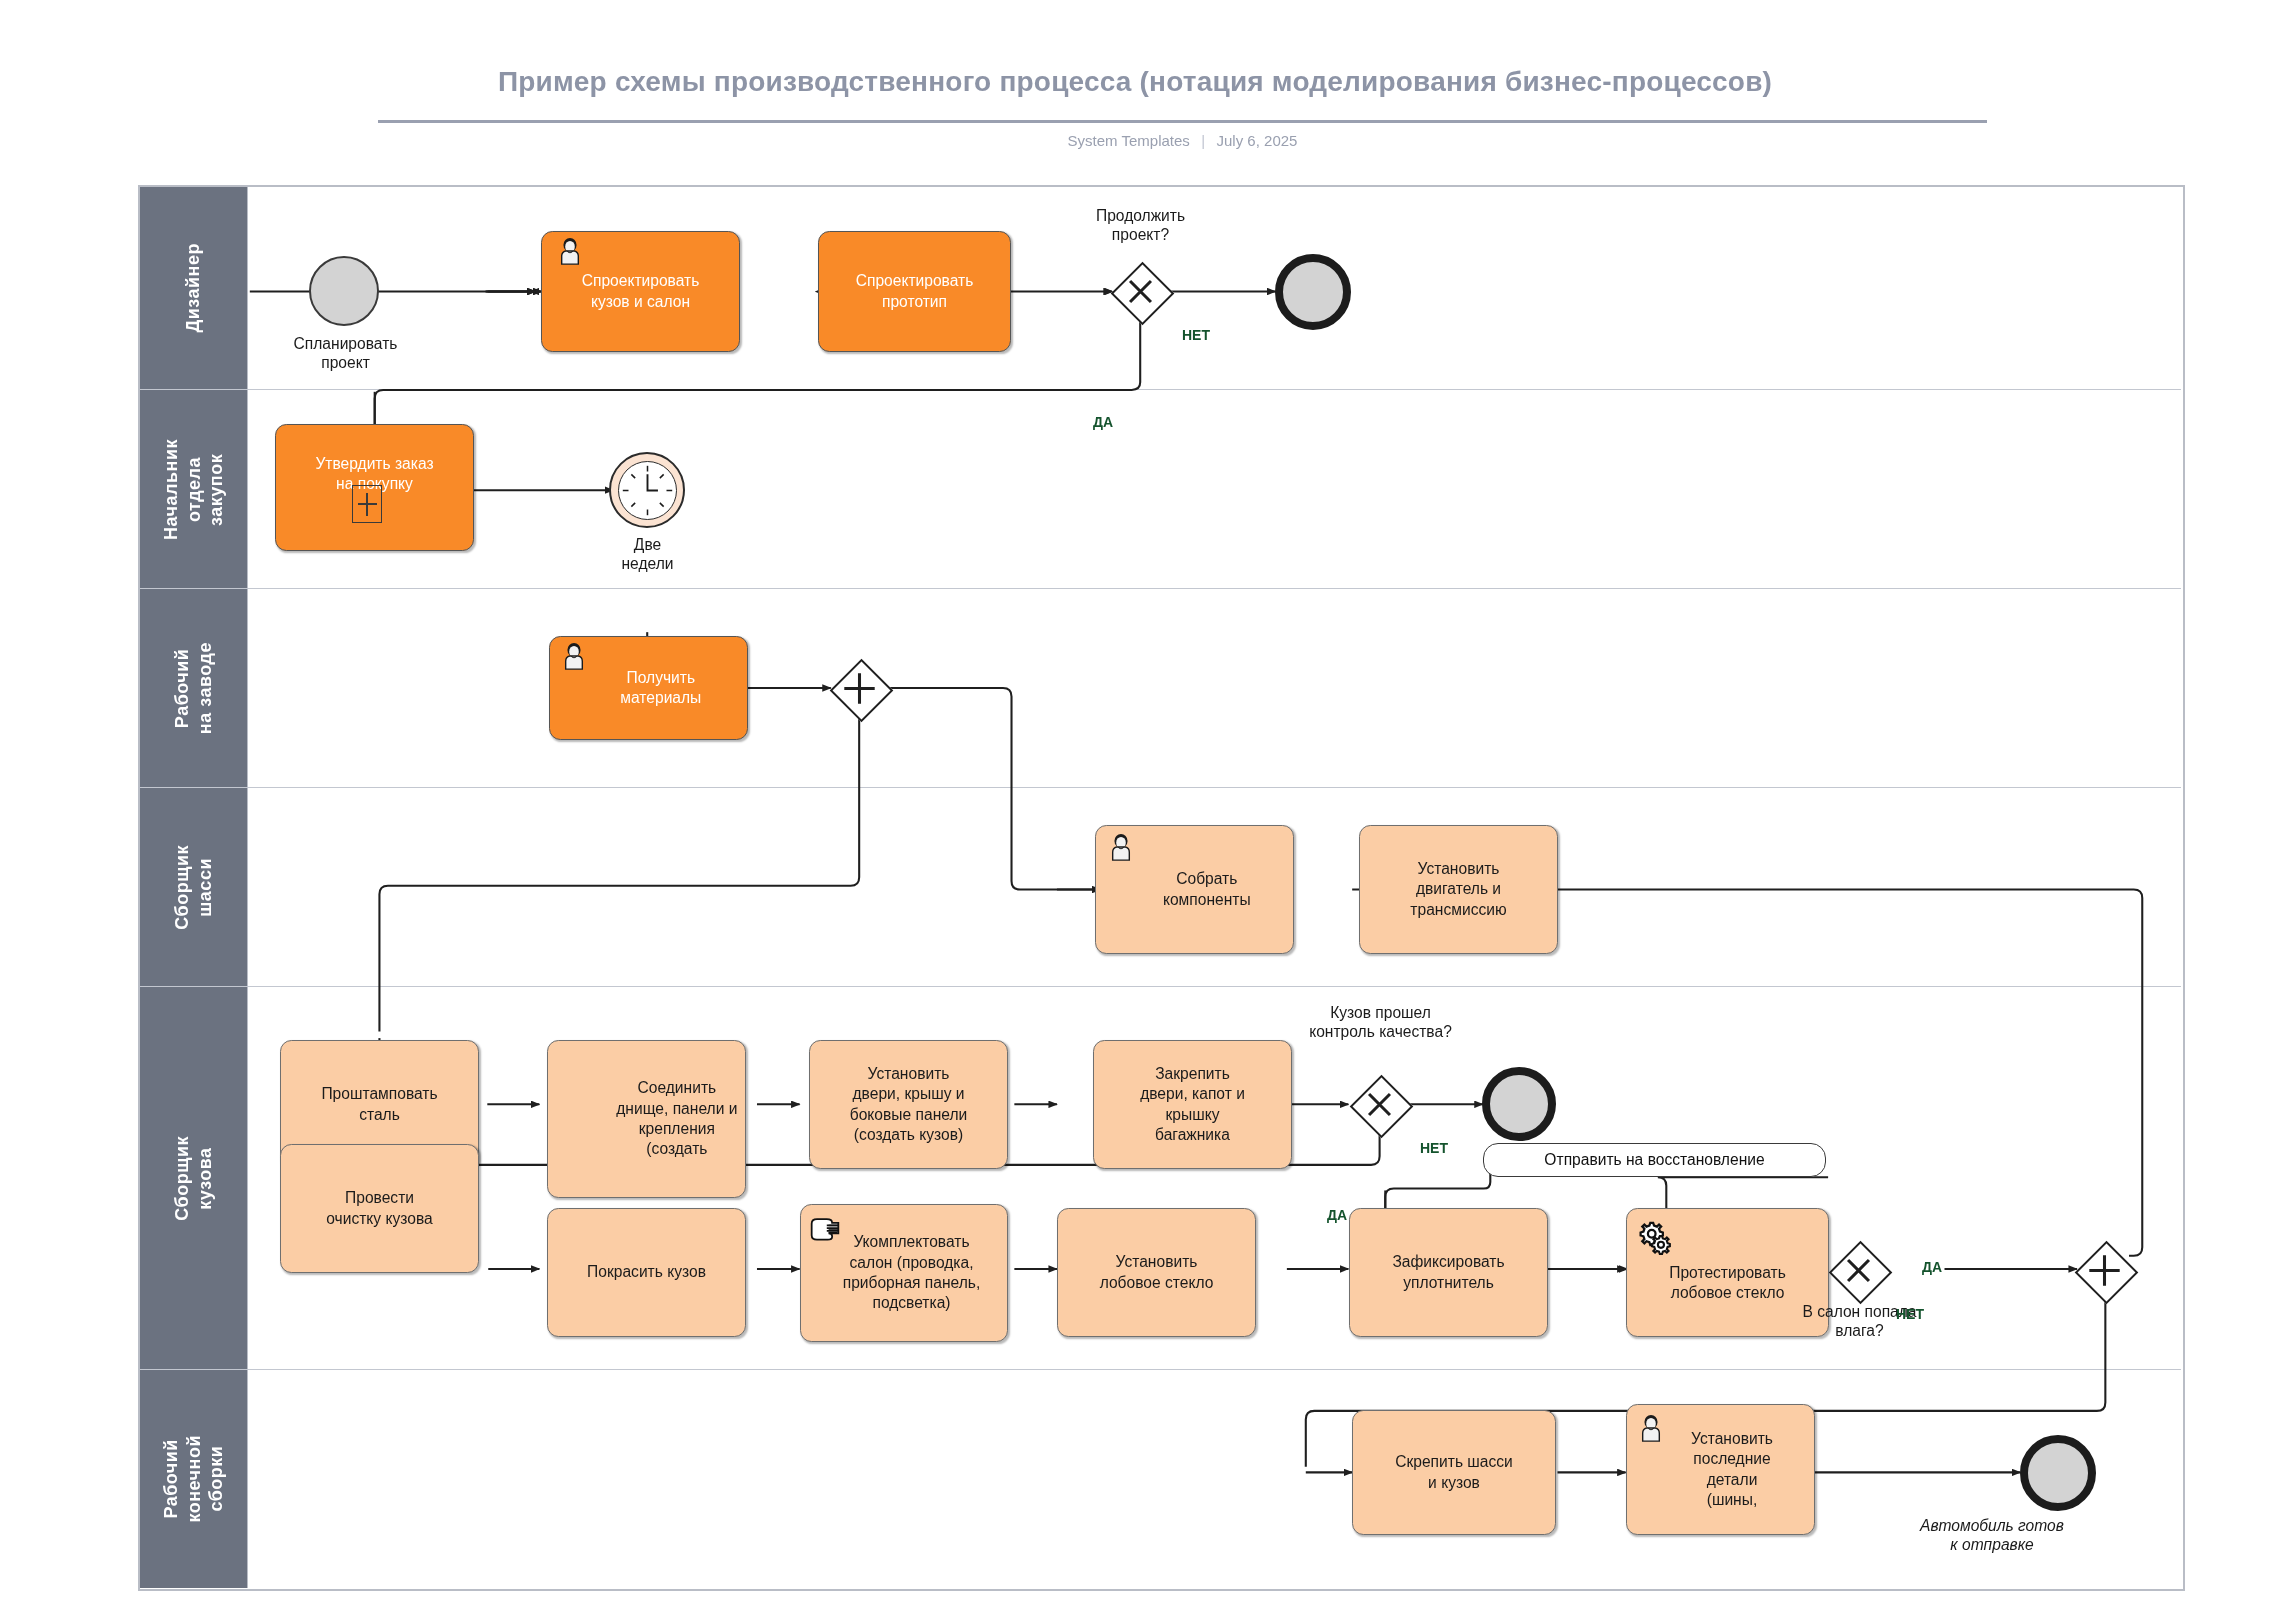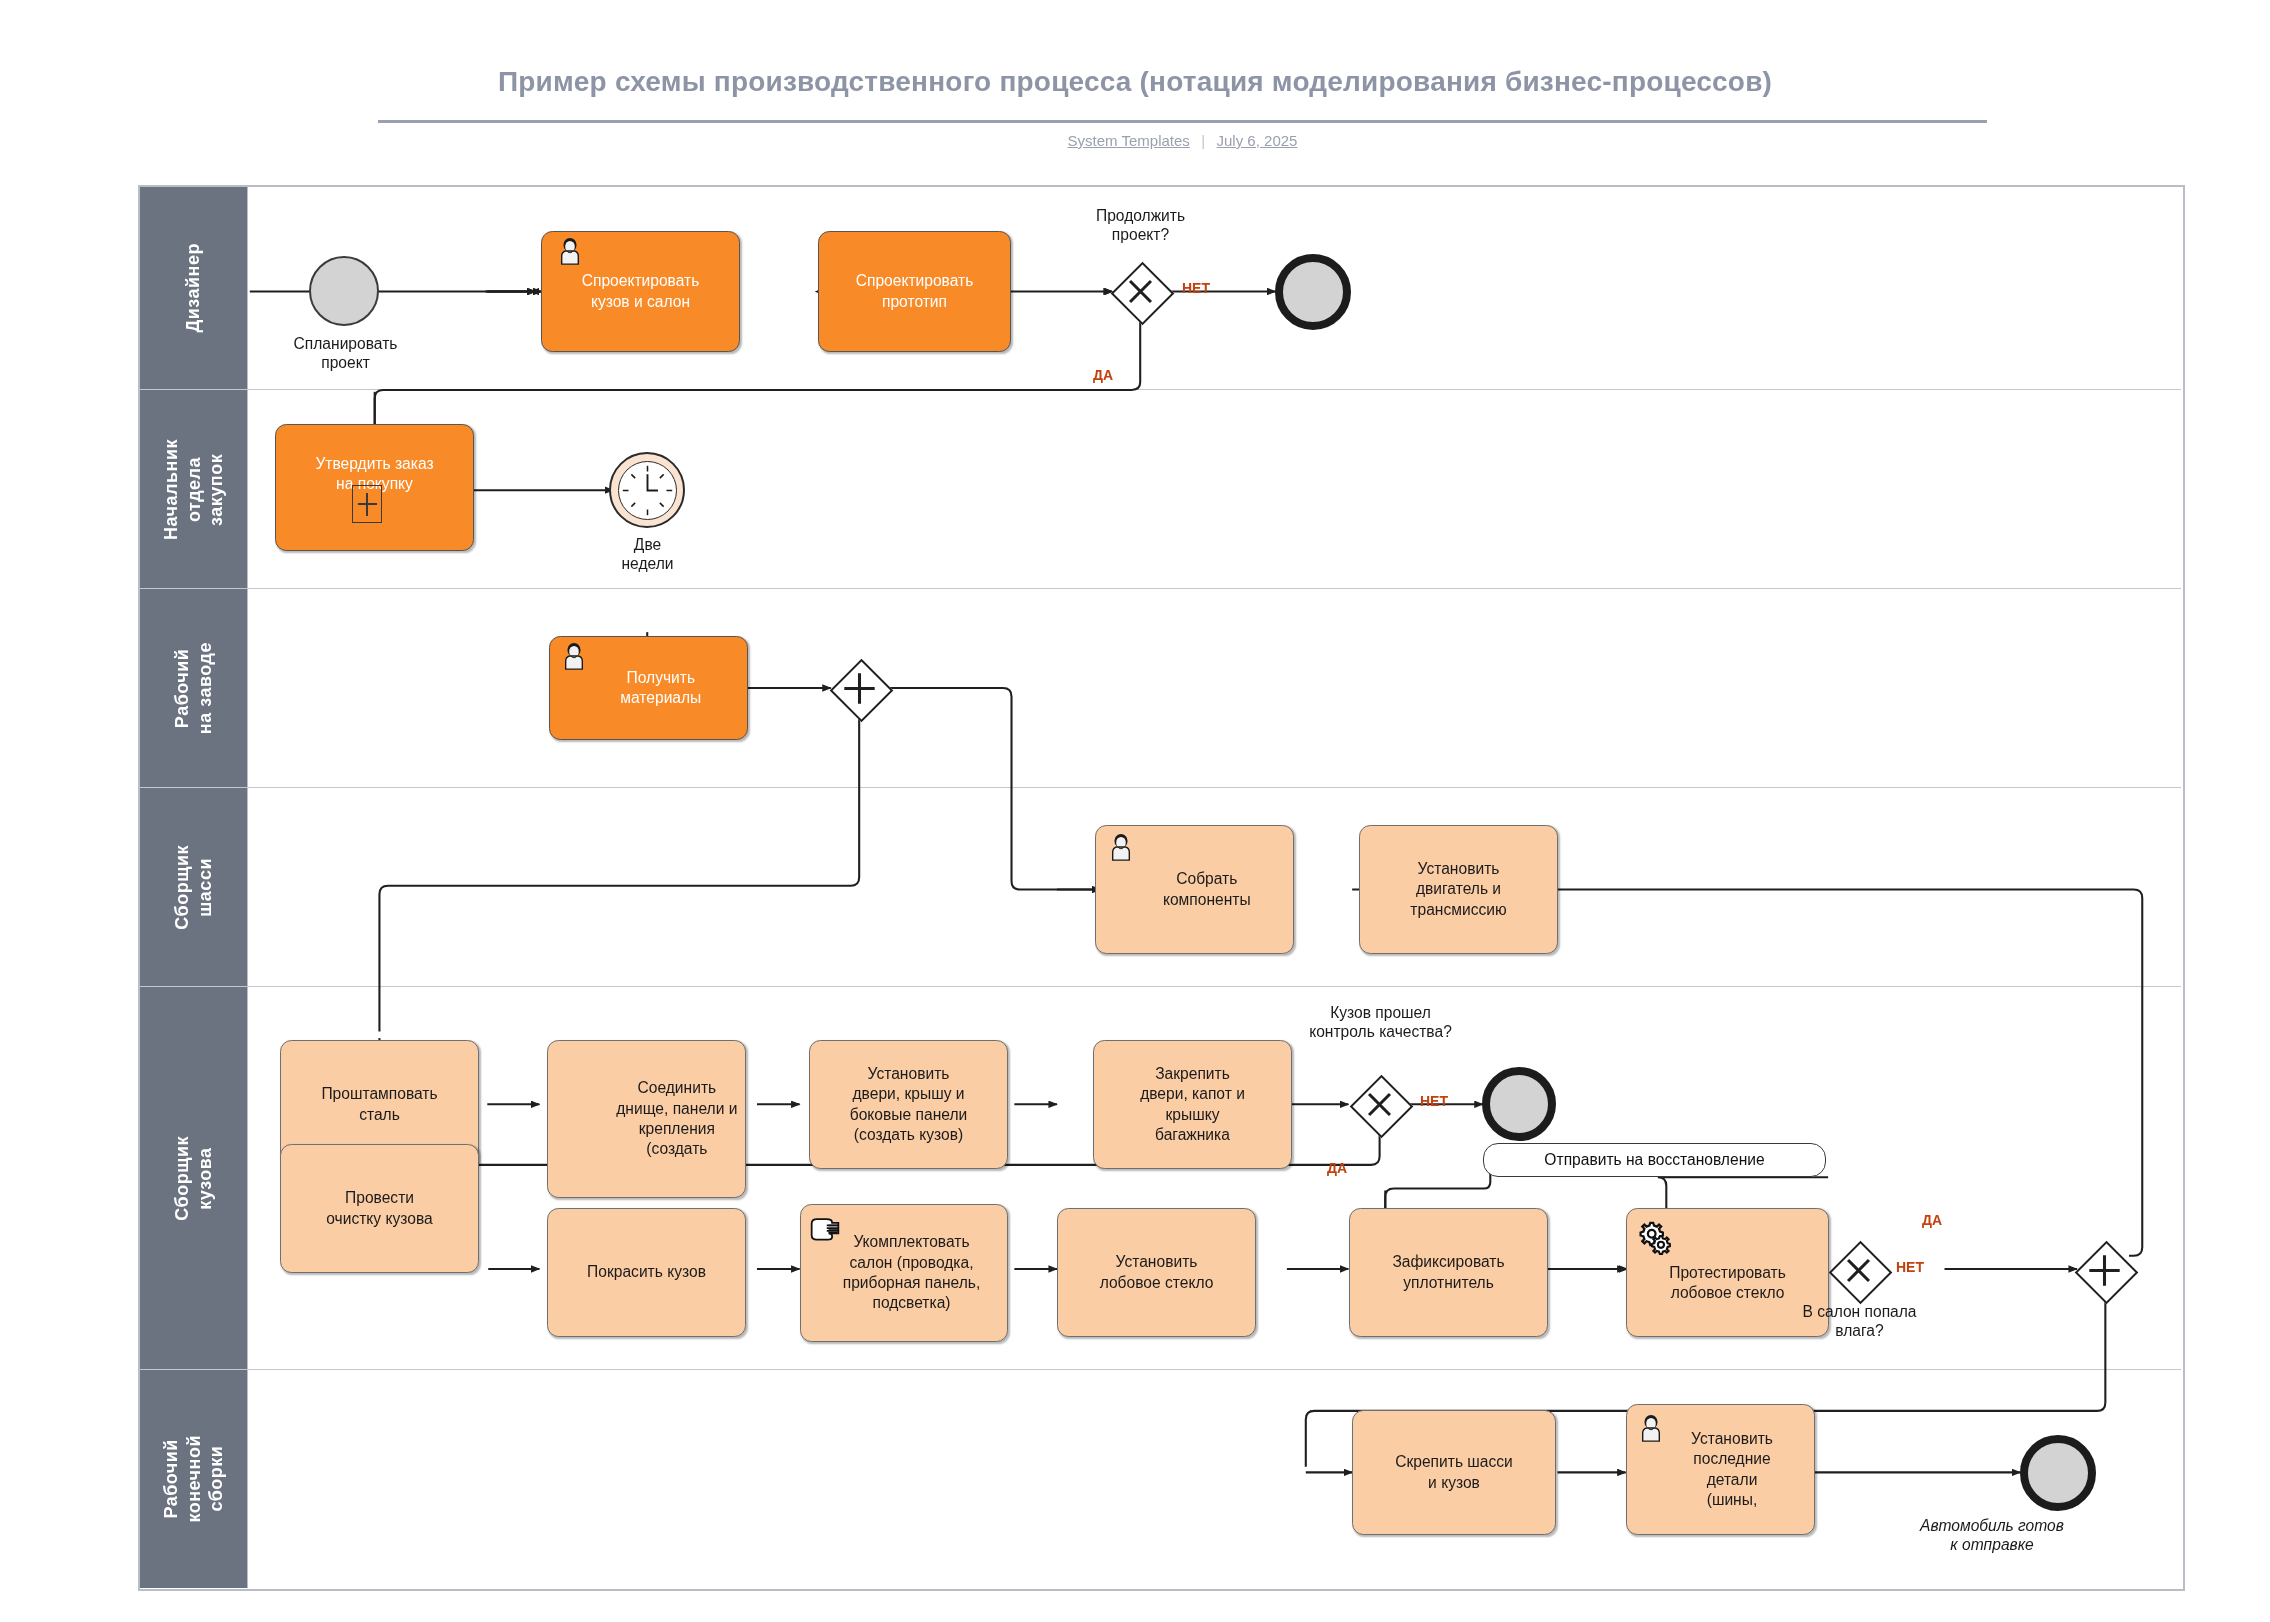--- a/index.html
+++ b/index.html
@@ -4,21 +4,21 @@
 <style>
   html,body{margin:0;padding:0;background:#ffffff;}
   body{width:2270px;height:1622px;font-family:"Liberation Sans","DejaVu Sans",sans-serif;position:relative;overflow:hidden;}
 
   
   #header{position:absolute;left:0;top:0;width:2270px;height:175px;}
   #doc-title{position:absolute;left:378px;top:66px;width:1514px;text-align:center;
     font-size:28px;font-weight:bold;color:#8d94a6;letter-spacing:0.2px;}
   #title-rule{position:absolute;left:378px;top:120px;width:1609px;height:2.8px;background:#9aa0b0;}
   #doc-sub{position:absolute;left:378px;top:132px;width:1609px;text-align:center;
-    font-size:15px;color:#9aa0b0;text-decoration:underline;}
+    font-size:15px;color:#9aa0b0;}
   #doc-sub .sep{display:inline-block;margin:0 11.4px;color:#c2c6d2;}
 
   
   #pool{position:absolute;left:138px;top:185px;width:2047px;height:1406px;
         border:2.8px solid #b9bdc6;box-sizing:border-box;background:#fff;}
   .lane{position:absolute;left:0;width:2041px;box-sizing:border-box;border-bottom:1.9px solid #c3c7d0;}
   .lane:last-child{border-bottom:none;}
   .lane-hdr{position:absolute;left:0;top:0;width:108px;height:100%;
       background:#6b7280;border-right:1.9px solid #b9bdc6;box-sizing:border-box;
       display:flex;align-items:center;justify-content:center;}
@@ -47,21 +47,21 @@
 
   .timer{border-radius:50%;background:#FBE3D2;border:2.8px solid #2b2b2b;
          display:flex;align-items:center;justify-content:center;}
   .timer .inner{border-radius:50%;background:#fff;border:1.9px solid #2b2b2b;
          width:calc(100% - 15px);height:calc(100% - 15px);position:relative;}
 
   .gw{transform:rotate(45deg);border:2.3px solid #1f1f1f;background:#fff;}
   .gw-wrap{position:absolute;}
   .gw-mark{position:absolute;left:0;top:0;width:100%;height:100%;}
   .gw-lbl{position:absolute;text-align:center;font-size:15.6px;color:#1b1b1b;line-height:1.25;}
-  .flow-lbl{position:absolute;font-size:14px;font-weight:bold;color:#c2410c;}
+  .flow-lbl{position:absolute;font-size:14px;font-weight:bold;color:#14532d;margin-top:47px;}
 
   .annot{position:absolute;border:1.5px solid #3a3a3a;border-radius:15px;background:#fff;
         display:flex;align-items:center;justify-content:center;font-size:15.6px;color:#111;
         padding:1.9px 13.2px;box-sizing:border-box;}
 
   .tico{position:absolute;width:28px;height:28px;}
   .marker-sub{position:absolute;width:28px;height:36px;border:1.5px solid #3a3a3a;background:transparent;}
   .marker-sub:before,.marker-sub:after{content:"";position:absolute;background:#3a3a3a;}
   .marker-sub:before{left:50%;top:6.6px;width:1.7px;height:23px;margin-left:-0.9px;}
   .marker-sub:after{top:50%;left:4.7px;height:1.7px;width:19px;margin-top:-0.9px;}

